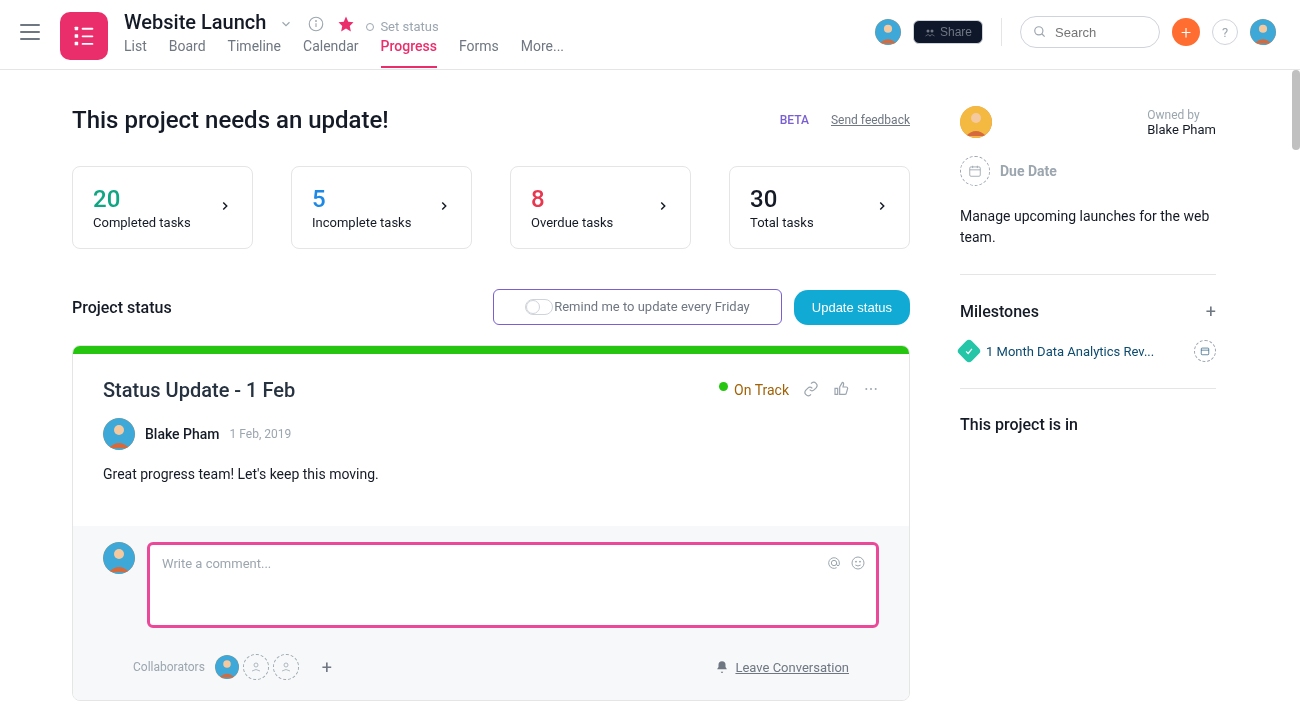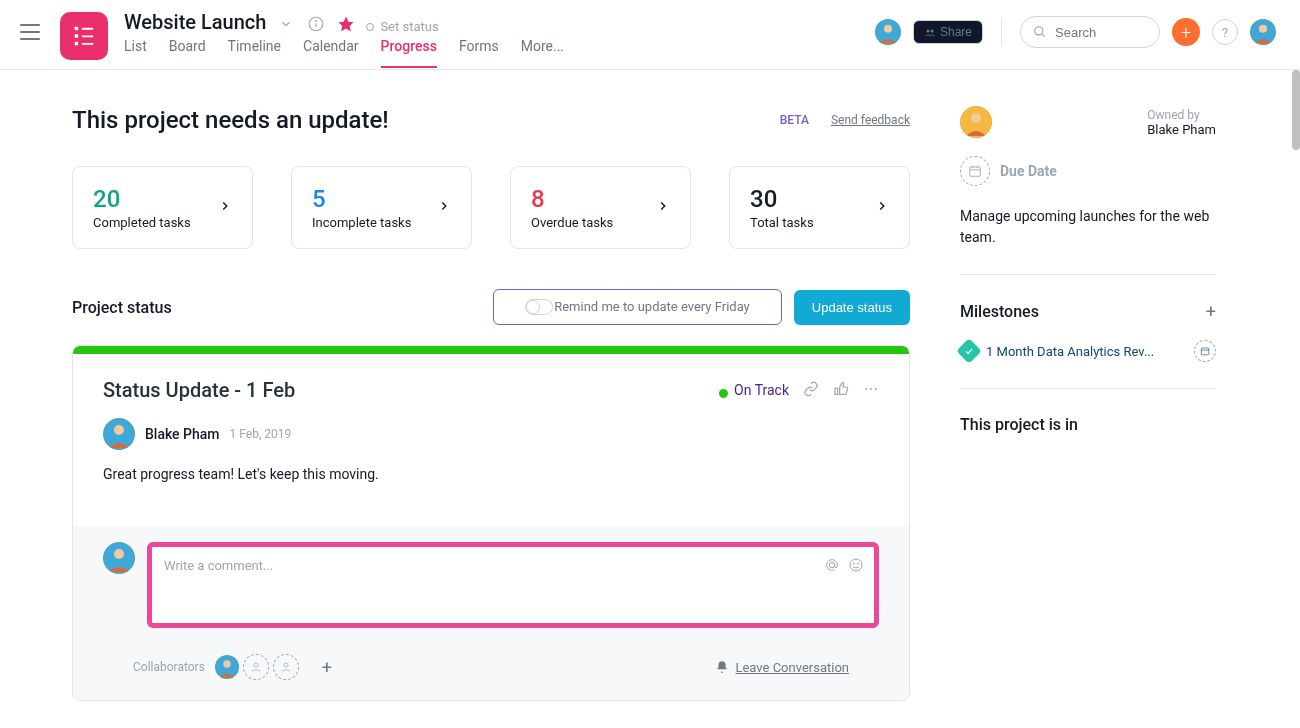--- a/index.html
+++ b/index.html
@@ -50,39 +50,39 @@
 .c-blue { color: #1e88e5; }
 .c-red { color: #e8384f; }
 .chev { color: #151b26; }
 
 .status-head { display: flex; align-items: center; margin-bottom: 20px; gap: 12px; }
 .status-head h3 { font-size: 16px; font-weight: 500; flex-shrink: 0; }
 .spacer { flex: 1; }
 .remind-box { border: 1px solid #7a5fd3; border-radius: 6px; padding: 9px 31px; display: flex; align-items: flex-start; gap: 1px; font-size: 13px; color: #6f7782; }
 .toggle { width: 28px; height: 16px; border-radius: 8px; border: 1px solid #cfd4db; position: relative; background: #fff; cursor: pointer; }
 .toggle::after { content: ""; position: absolute; width: 12px; height: 12px; border-radius: 50%; background: #fff; border: 1px solid #cfd4db; top: 0px; left: 0px; }
-.update-btn { background: #10aad4; color: #fff; border: none; border-radius: 6px; padding: 10px 18px; font-size: 13px; cursor: pointer; }
+.update-btn { background: #10aad4; color: #fff; border: none; border-radius: 14px; padding: 10px 18px; font-size: 13px; cursor: pointer; }
 
 .status-card { border: 1px solid #e5e5e5; border-radius: 8px; overflow: hidden; }
 .status-bar { height: 8px; background: #25c510; }
 .status-body { padding: 24px 30px 18px; }
 .status-title-row { display: flex; justify-content: space-between; align-items: center; margin-bottom: 16px; }
 .status-title-row h4 { font-size: 20px; font-weight: 500; color: #273240; }
 .status-meta { display: flex; align-items: center; gap: 14px; }
-.on-track { display: flex; align-items: flex-end; gap: 6px; color: #4c1d95; font-size: 14px; }
+.on-track { display: flex; align-items: flex-start; gap: 6px; color: #a16207; font-size: 14px; }
 .green-dot { width: 9px; height: 9px; background: #25c510; border-radius: 50%; }
 .meta-icon { color: #9ca6af; cursor: pointer; }
 .author-row { display: flex; align-items: center; gap: 10px; margin-bottom: 16px; }
 .author-name { font-weight: 500; font-size: 14px; }
 .author-date { color: #9ca6af; font-size: 12px; }
 .status-text { font-size: 14px; margin-bottom: 26px; }
 
 .comment-area { background: #f6f8f9; padding: 16px 30px 20px; }
 .comment-row { display: flex; gap: 12px; margin-bottom: 16px; }
-.comment-input { flex: 1; border: 5px solid #ec4899; background: #fff; border-radius: 6px; min-height: 86px; padding: 10px 12px; position: relative; }
+.comment-input { flex: 1; border: 3px solid #ec4899; background: #fff; border-radius: 6px; min-height: 86px; padding: 10px 12px; position: relative; }
 .comment-input .placeholder { color: #9ca6af; font-size: 13px; }
 .comment-icons { position: absolute; right: 10px; top: 10px; display: flex; gap: 8px; color: #9ca6af; }
 .collab-row { display: flex; align-items: center; justify-content: space-between; padding: 10px 30px 0; }
 .collab-left { display: flex; align-items: center; gap: 10px; }
 .collab-label { font-size: 12px; color: #9ca6af; }
 .ghost-av { width: 26px; height: 26px; border: 1px dashed #9ca6af; border-radius: 50%; display: inline-flex; align-items: center; justify-content: center; color: #9ca6af; margin-left: -6px; }
 .ghost-av:first-of-type { margin-left: 0; }
 .add-collab { width: 24px; height: 24px; display: inline-flex; align-items: center; justify-content: center; color: #6f7782; cursor: pointer; font-size: 18px; margin-left: 6px; }
 .leave-conv { display: flex; align-items: center; gap: 6px; color: #6f7782; font-size: 13px; cursor: pointer; }
 .leave-conv span { text-decoration: underline; }

